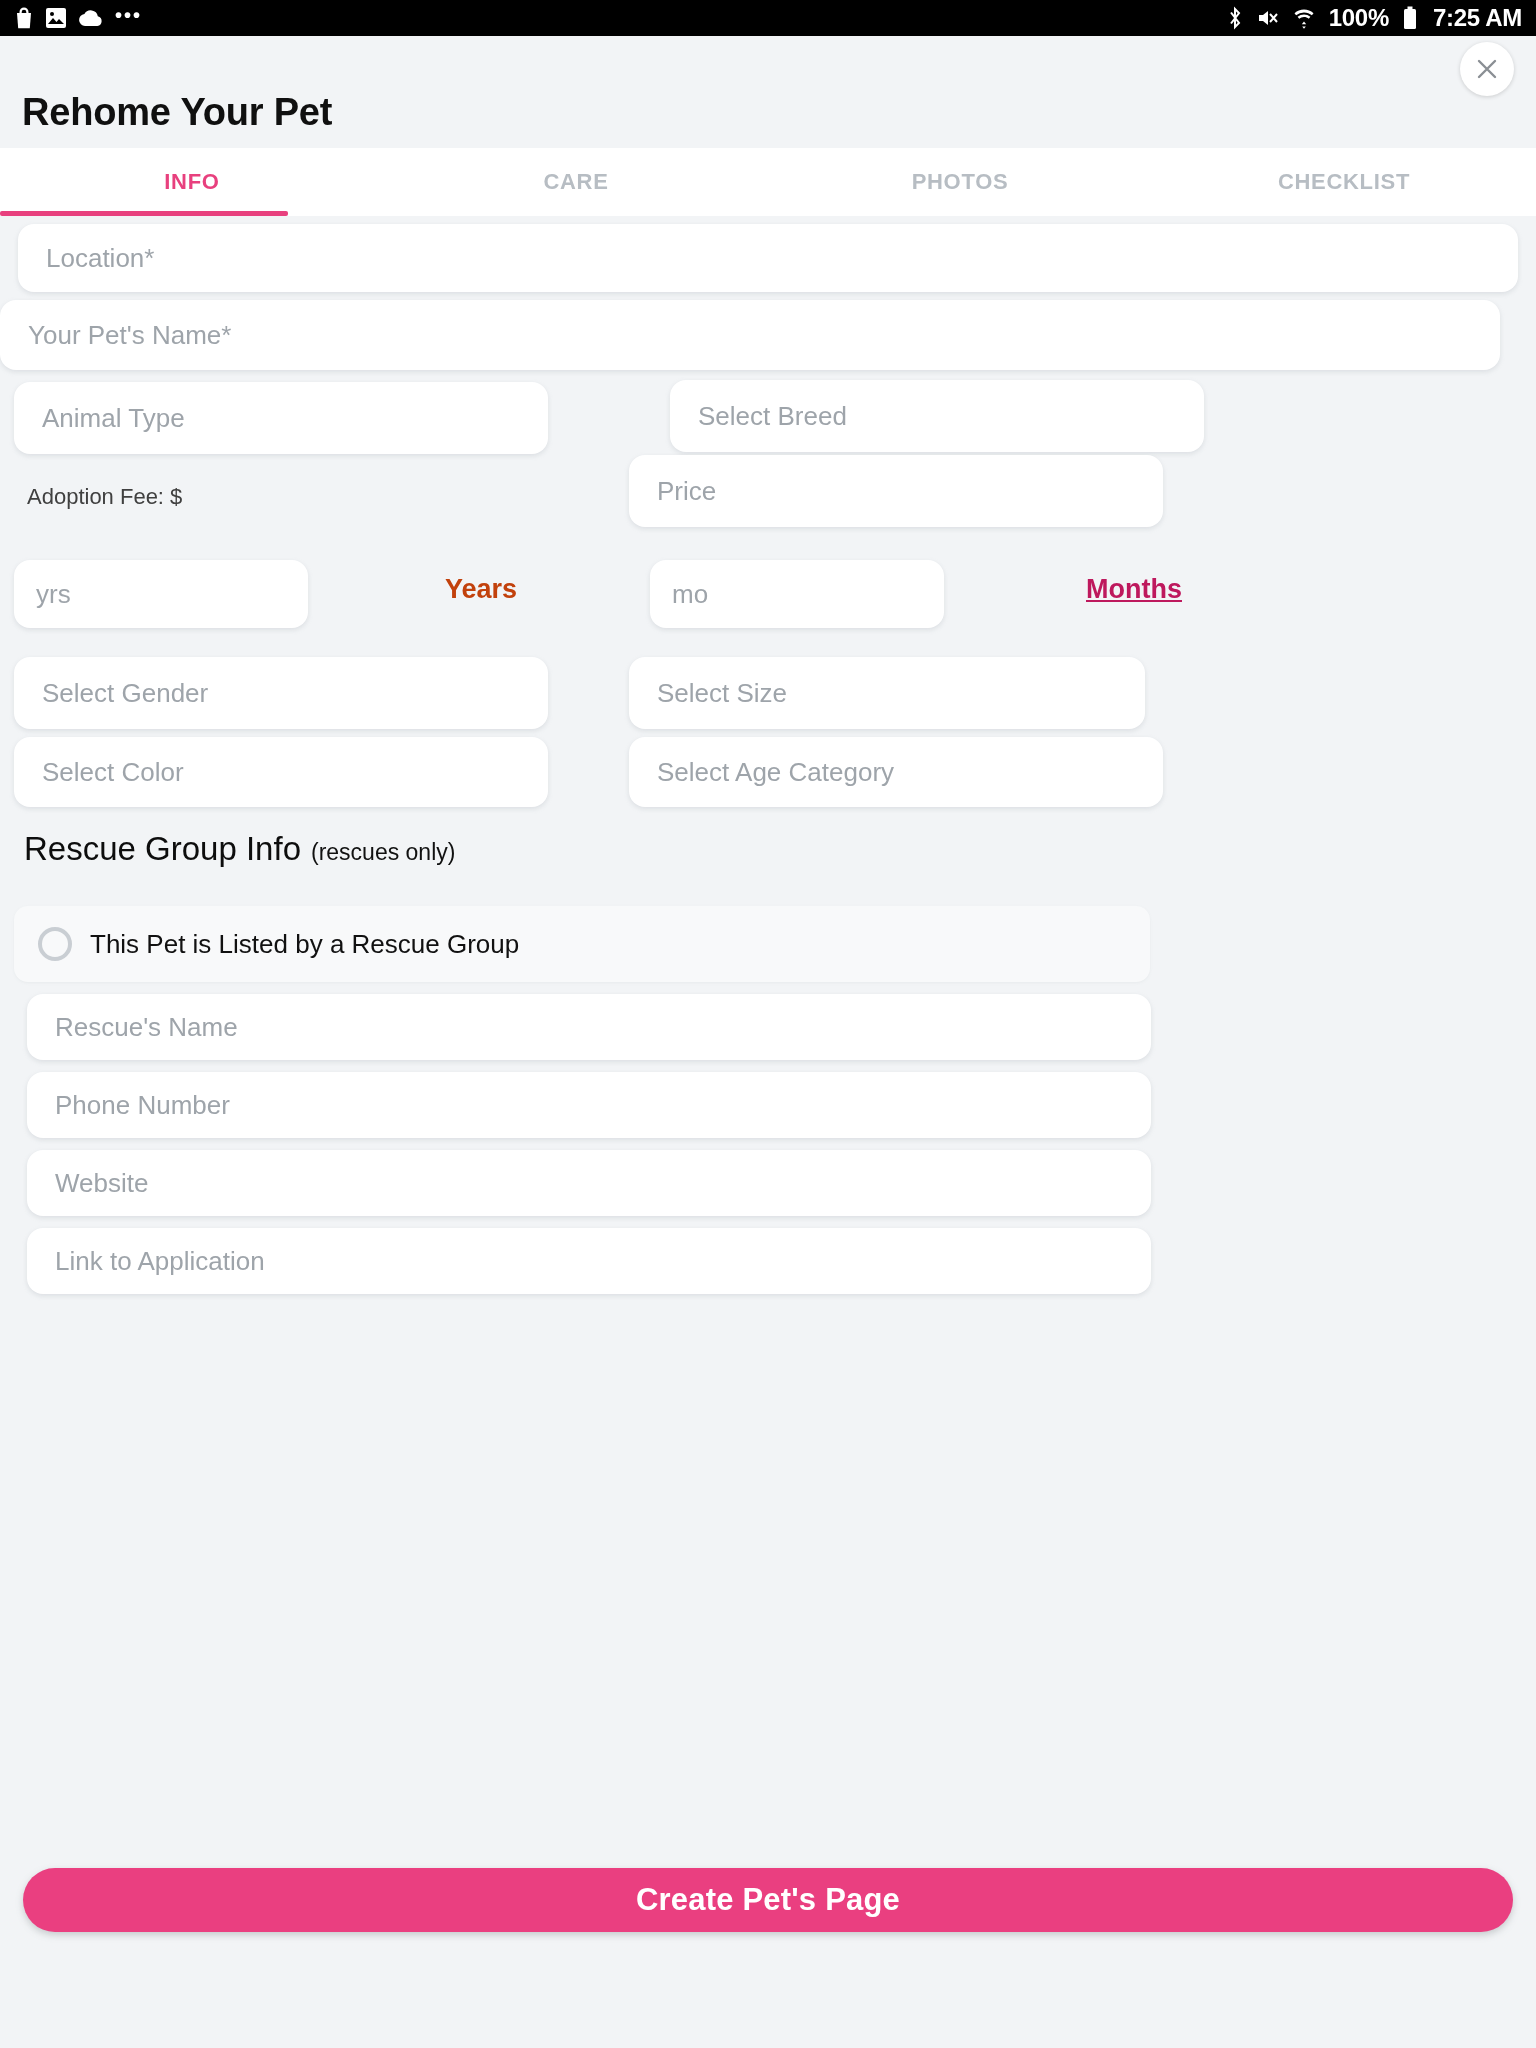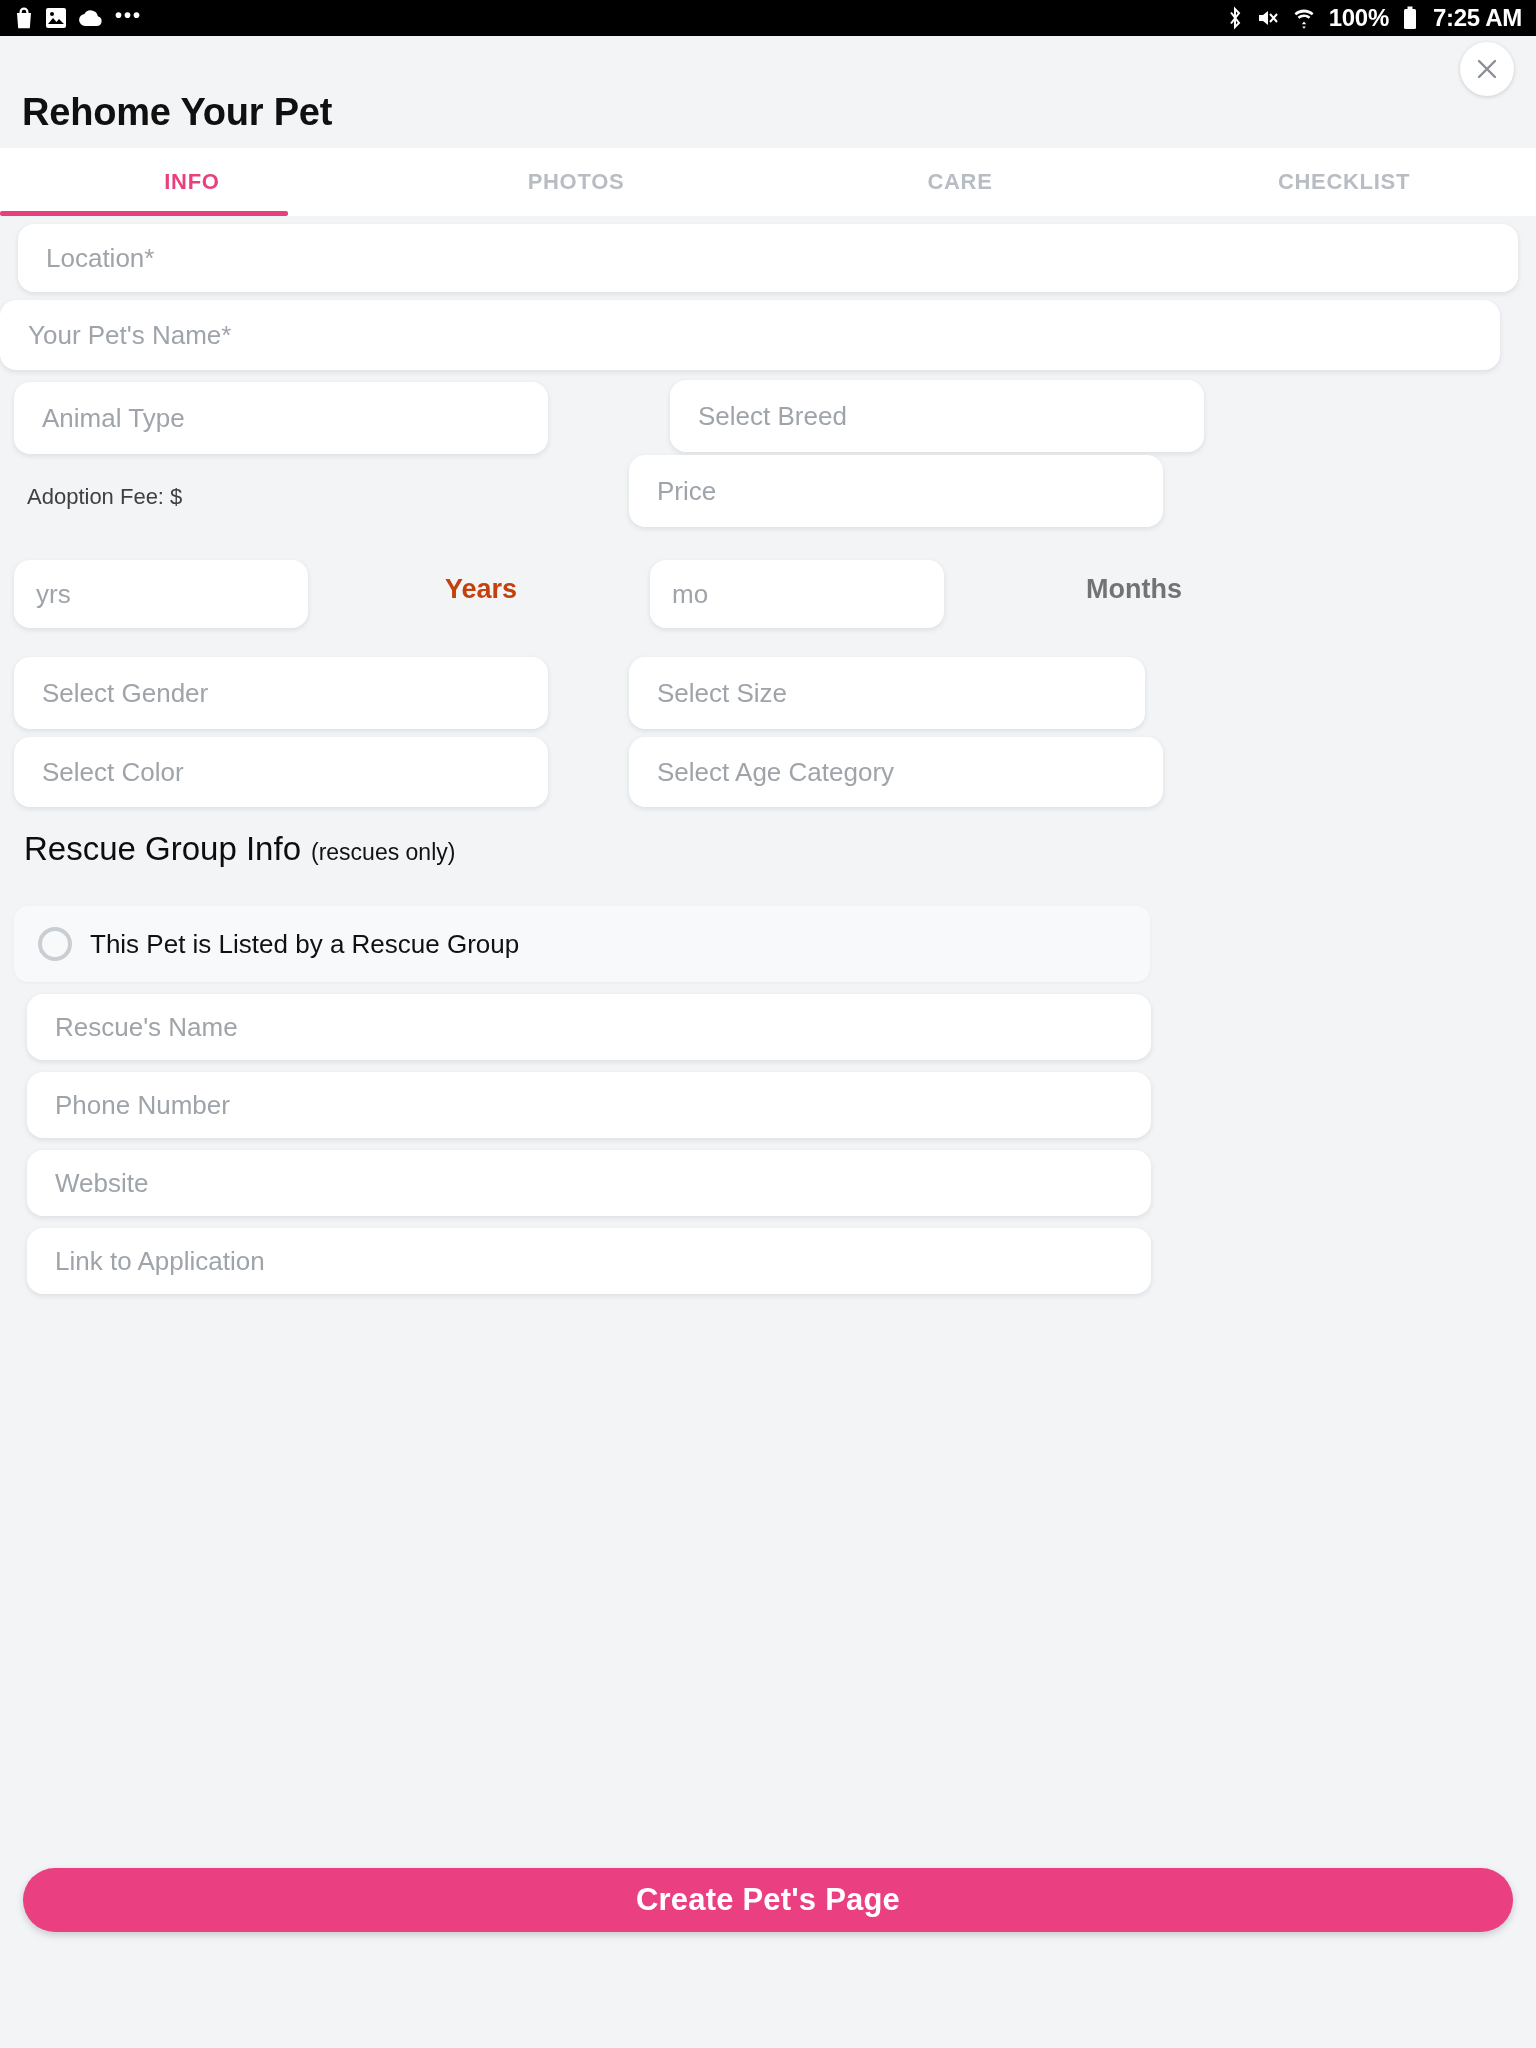--- a/index.html
+++ b/index.html
@@ -108,21 +108,21 @@
 
   .f-animal   { position: absolute; left: 14px; top: 166px; width: 534px; height: 72px; }
   .f-breed    { position: absolute; left: 630px; top: 164px; width: 534px; height: 72px; margin-left: 40px; }
 
   .lbl-fee    { position: absolute; left: 27px; top: 268px; font-size: 22px; color: #404040; font-weight: 400; }
   .f-price    { position: absolute; left: 629px; top: 239px; width: 534px; height: 72px; }
 
   .f-yrs      { position: absolute; left: 14px; top: 344px; width: 294px; height: 68px; }
   .lbl-years  { position: absolute; left: 445px; top: 358px; font-size: 27px; color: #c2410c; font-weight: bold; }
   .f-mo       { position: absolute; left: 650px; top: 344px; width: 294px; height: 68px; }
-  .lbl-months { position: absolute; left: 1086px; top: 358px; font-size: 27px; color: #737373; font-weight: bold; }
+  .lbl-months { position: absolute; left: 1086px; top: 358px; font-size: 27px; color: #be185d; font-weight: bold; text-decoration: underline; }
 
   .f-gender   { position: absolute; left: 14px; top: 441px; width: 534px; height: 72px; }
   .f-size     { position: absolute; left: 629px; top: 441px; width: 516px; height: 72px; }
   .f-color    { position: absolute; left: 14px; top: 521px; width: 534px; height: 70px; }
   .f-agecat   { position: absolute; left: 629px; top: 521px; width: 534px; height: 70px; }
 
   .rescue-head {
     position: absolute; left: 24px; top: 614px;
     display: flex; align-items: baseline; gap: 10px;
   }
@@ -240,22 +240,22 @@
       <svg width="26" height="26" viewBox="0 0 26 26">
           <path d="M5 5l16 16M21 5L5 21" stroke="#8a8f94" stroke-width="2.4" stroke-linecap="round"></path>
         </svg>
     </span>
   </div>
   <div class="page-title">Rehome Your Pet</div>
 </div>
 
 <div class="tabs">
   <div class="tab active">INFO</div>
+  <div class="tab">CARE</div>
   <div class="tab">PHOTOS</div>
-  <div class="tab">CARE</div>
   <div class="tab">CHECKLIST</div>
   <div class="tab-underline"></div>
 </div>
 
 <div class="content">
 
   <div class="field f-location">
     <span class="ph">Location*</span>
   </div>
 

